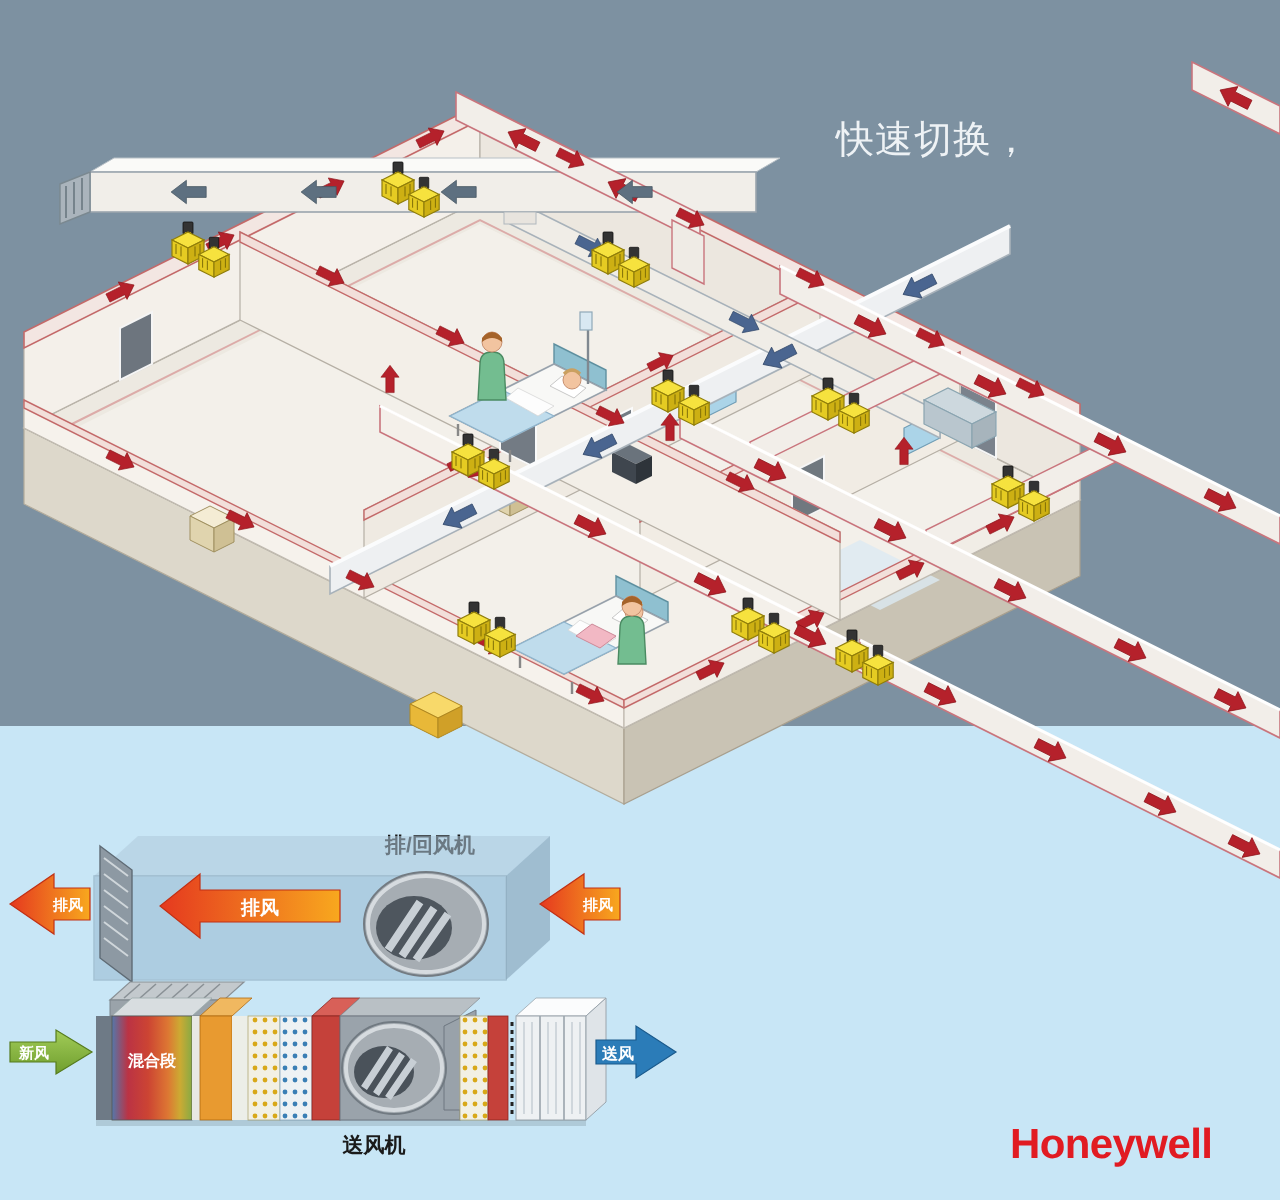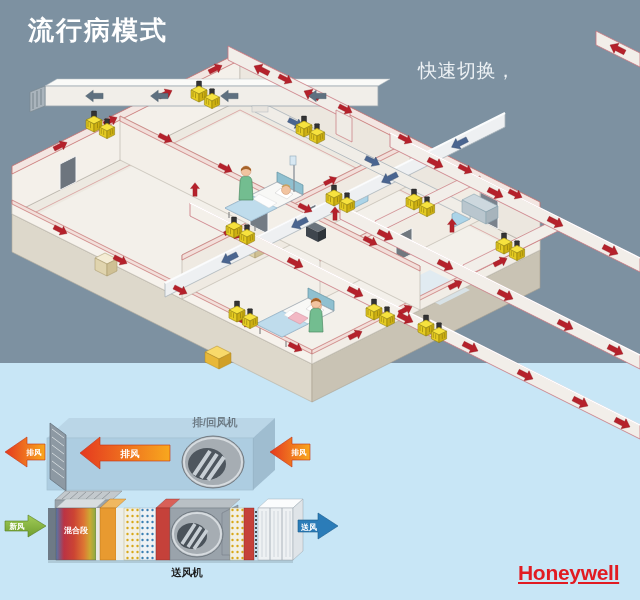--- a/index.html
+++ b/index.html
@@ -2,21 +2,21 @@
 <html><head>
 <meta charset="utf-8">
 <style>
   * { margin:0; padding:0; box-sizing:border-box; }
   html,body { width:640px; height:600px; }
   body { font-family:"Liberation Sans", sans-serif; }
   #stage { position:relative; width:640px; height:600px; overflow:hidden; background:#7D91A1; }
   .bg-bottom { position:absolute; left:0; top:363px; width:640px; height:237px; background:#C8E6F6; }
   .title { position:absolute; left:28px; top:13px; font-size:26px; font-weight:bold; color:#ffffff; letter-spacing:2px; }
   .subtitle { position:absolute; left:418px; top:56px; font-size:19px; line-height:30px; color:#eef2f5; letter-spacing:0.5px; }
-  .logo { position:absolute; left:518px; top:561px; font-size:21px; font-weight:bold; color:#E11B22; letter-spacing:-0.3px;text-decoration:underline; }
+  .logo { position:absolute; left:505px; top:561px; font-size:21px; font-weight:bold; color:#E11B22; letter-spacing:-0.3px; }
   svg { position:absolute; }
   #building { left:0; top:0; }
   #ahu { left:0; top:405px; }
   text { font-family:"Liberation Sans", sans-serif; }
 </style>
 </head>
 <body>
 
 <div id="stage">
   <div class="bg-bottom"></div>
@@ -327,18 +327,17 @@
       <polygon points="293,103 303,94 303,146 293,155" fill="#dfe4e8" stroke="#9aa4ac" stroke-width="0.5"></polygon>
       <rect x="48" y="155" width="245" height="3" fill="rgba(0,0,0,0.12)"></rect>
       <text x="187" y="171" text-anchor="middle" font-size="10.5" font-weight="bold" fill="#1a1a1a">送风机</text>
       <polygon points="5,116 28,116 28,110 46,121 28,132 28,126 5,126" fill="url(#gg)" stroke="#567c1e" stroke-width="0.6"></polygon>
       <text x="17" y="124" text-anchor="middle" font-size="7.5" font-weight="bold" fill="#ffffff">新风</text>
       <polygon points="298,115 318,115 318,108 338,121 318,134 318,127 298,127" fill="#2B7CB8" stroke="#1a5a8c" stroke-width="0.6"></polygon>
       <text x="309" y="124.5" text-anchor="middle" font-size="8" font-weight="bold" fill="#ffffff">送风</text>
     </g>
   </svg>
 
-  <div class="title">流行病模式</div>
   <div class="subtitle">
     <div>快速切换，</div>
   </div>
   <div class="logo">Honeywell</div>
 </div>
 
 </body></html>

